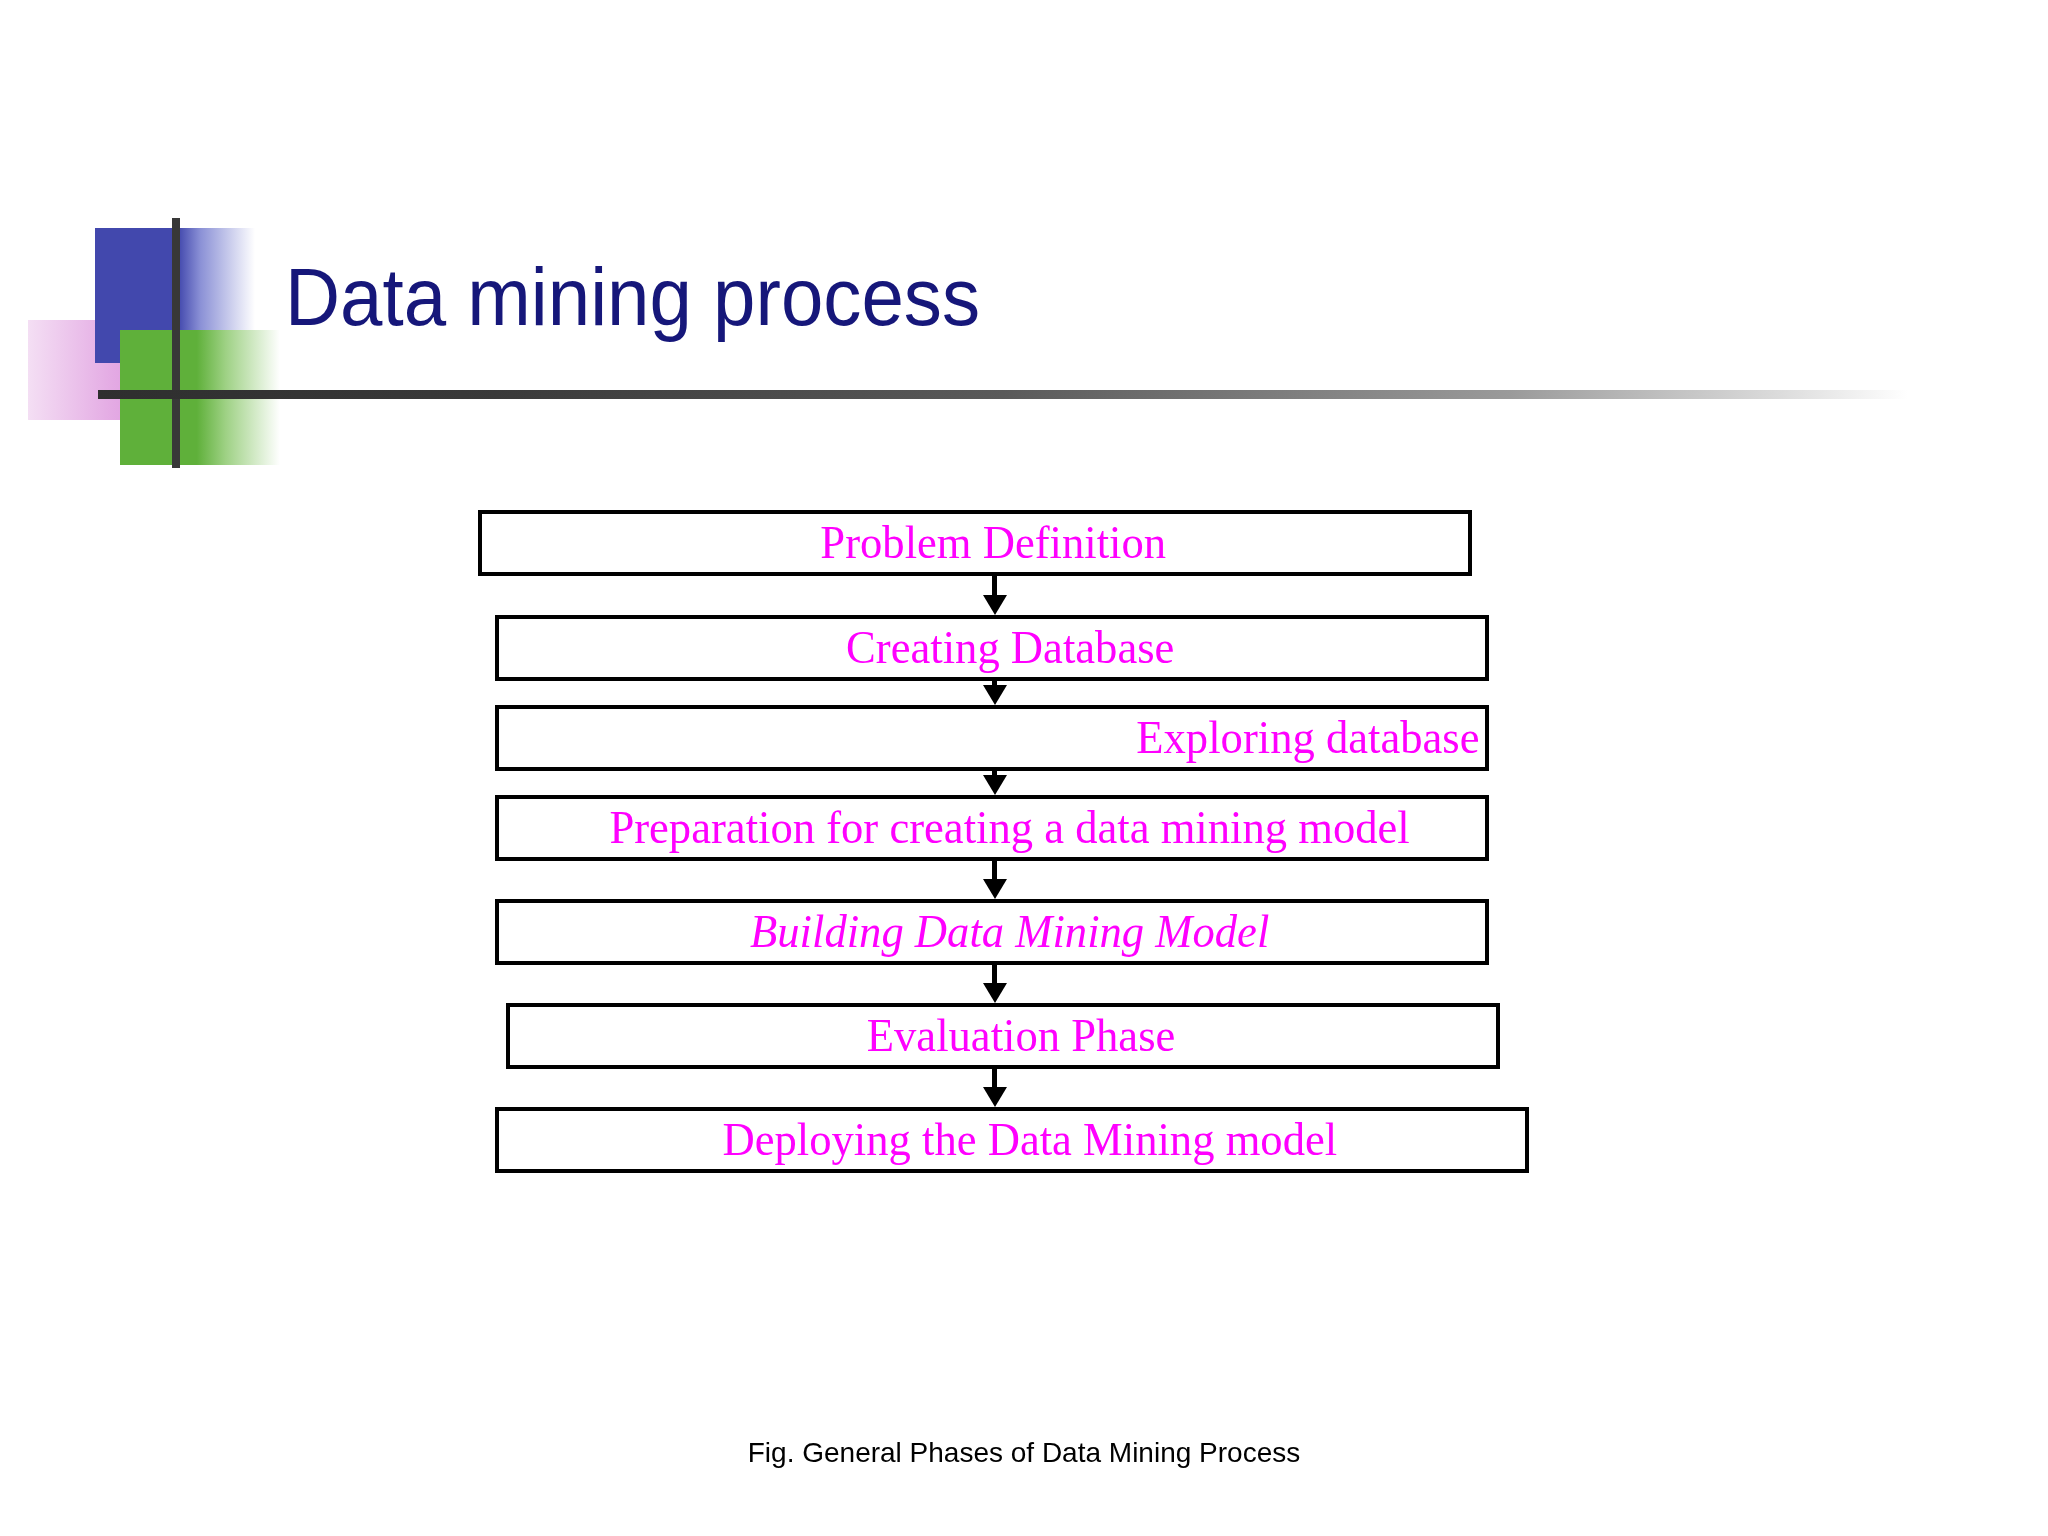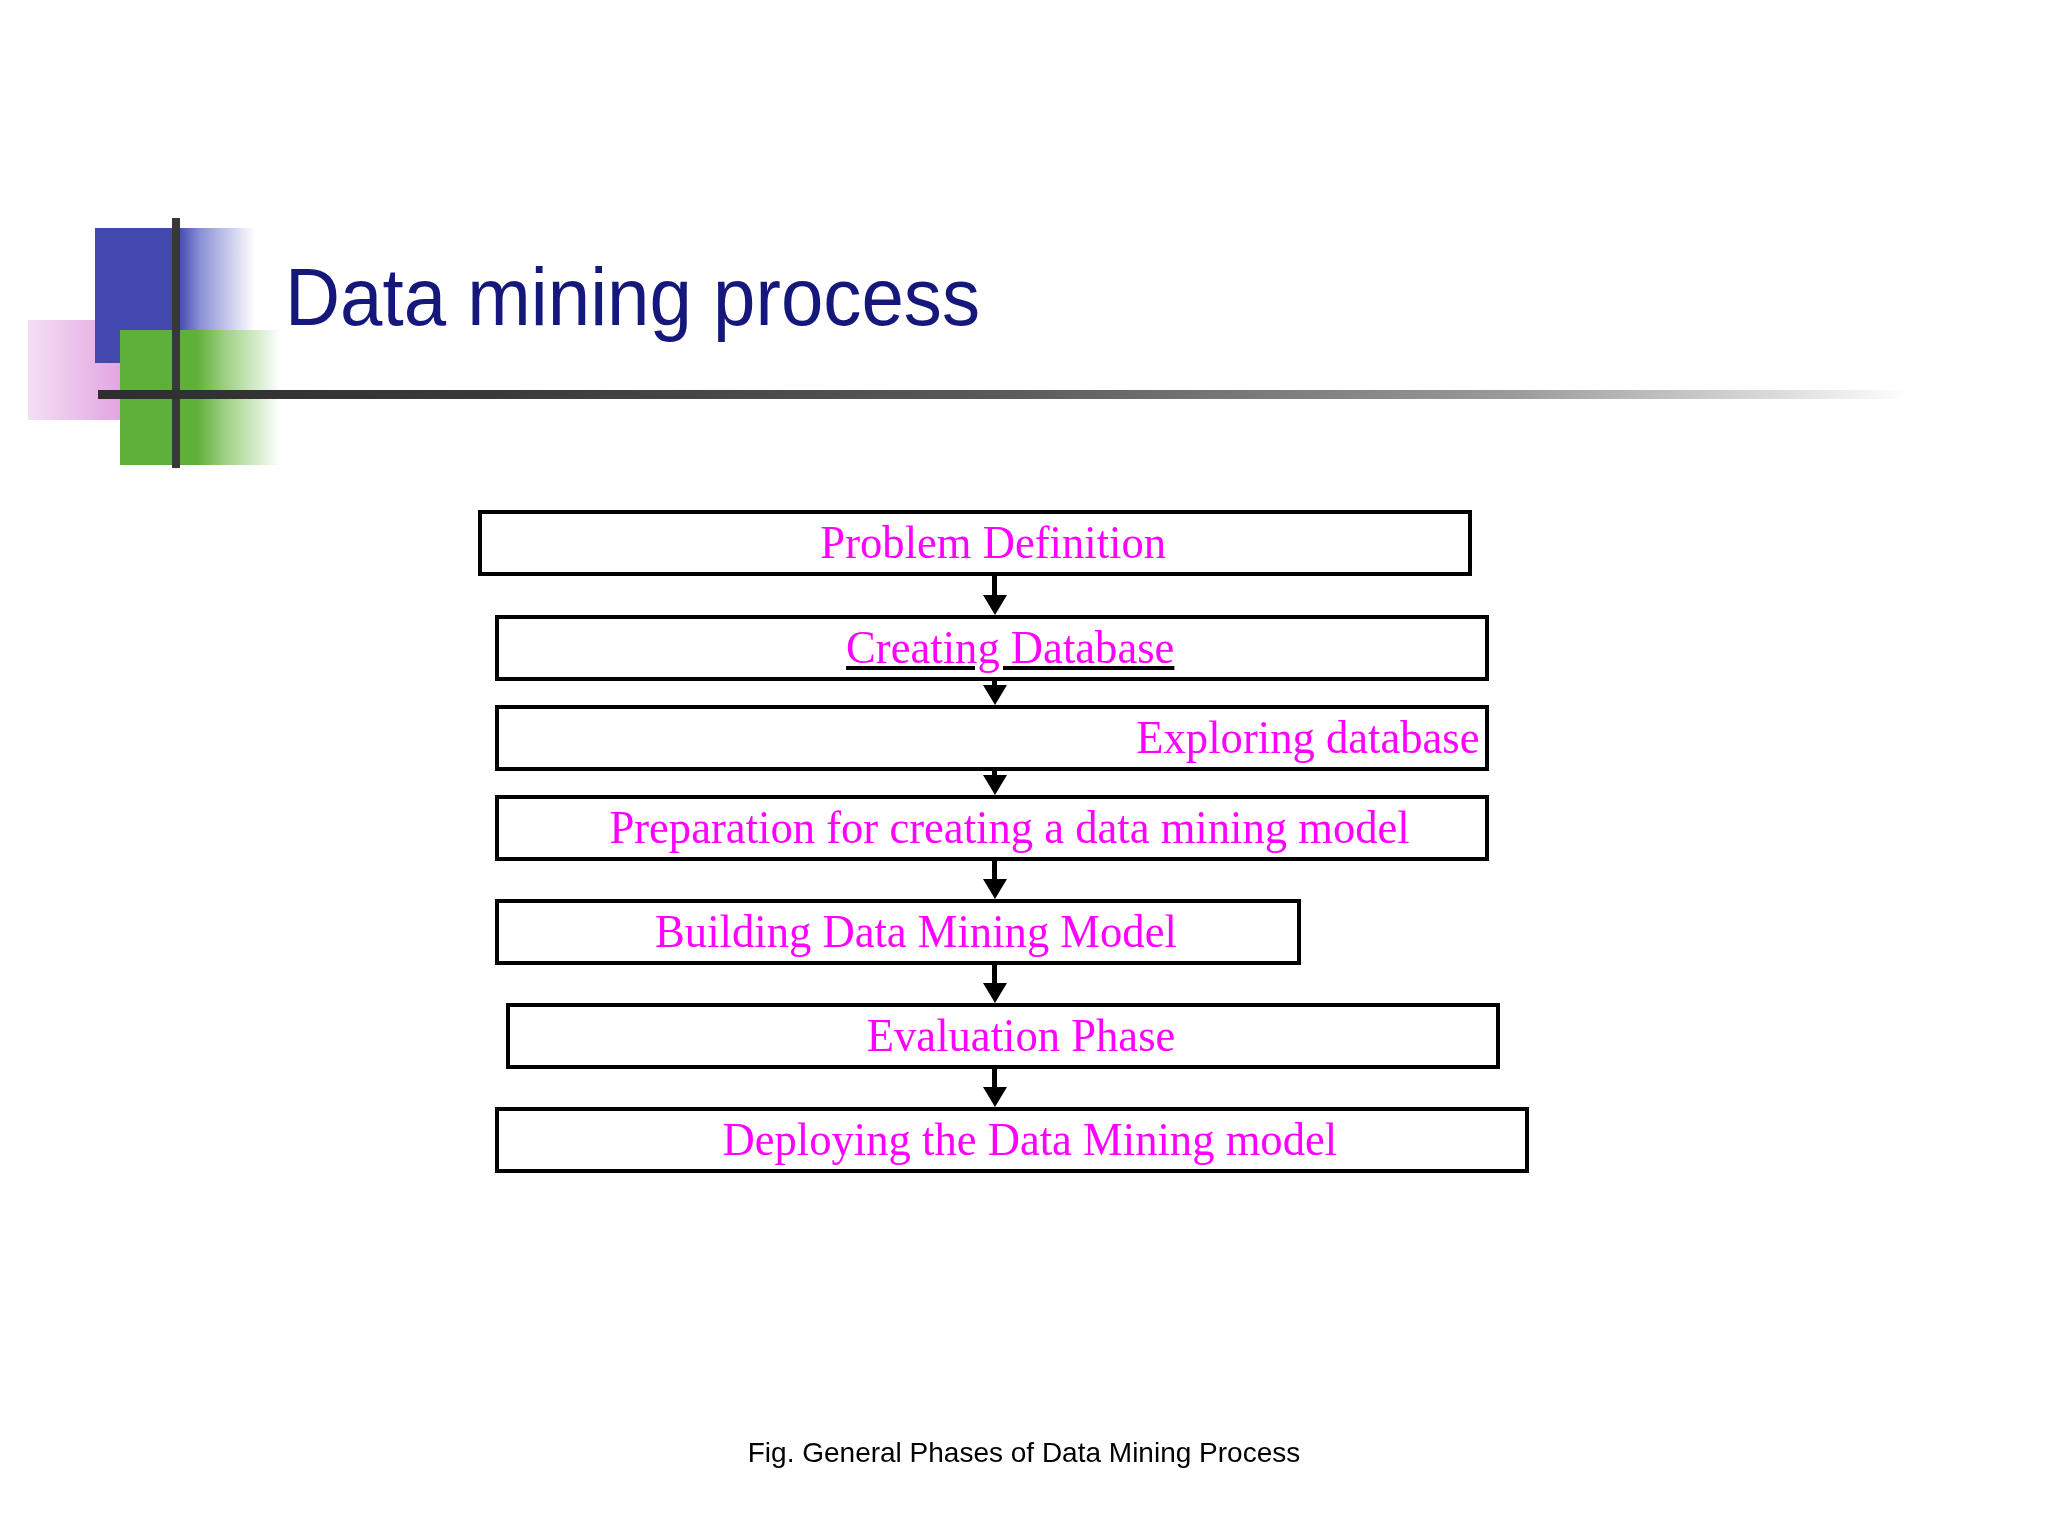--- a/index.html
+++ b/index.html
@@ -159,30 +159,30 @@
   <div class="deco-hline"></div>
 </div>
 
 <div id="slide-title">Data mining process</div>
 
 <div id="flowchart">
   <div class="flow-row" id="flow-boxes">
       <div class="flow-box" style="left: 478px; top: 10px; width: 994px; height: 66px; border-color: rgb(0, 0, 0);">
         <span class="flow-label" style="color: rgb(255, 0, 255);">Problem Definition</span>
       </div>
-      <div class="flow-box" style="left: 495px; top: 115px; width: 994px; height: 66px; border-color: rgb(0, 0, 0); text-decoration: underline;">
+      <div class="flow-box" style="left: 495px; top: 115px; width: 994px; height: 66px; border-color: rgb(0, 0, 0);">
         <span class="flow-label" style="color: rgb(255, 0, 255);">Creating Database</span>
       </div>
       <div class="flow-box" style="left: 495px; top: 205px; width: 994px; height: 66px; border-color: rgb(0, 0, 0); justify-content: flex-end;">
         <span class="flow-label" style="color: rgb(255, 0, 255);">Exploring database</span>
       </div>
       <div class="flow-box" style="left: 495px; top: 295px; width: 994px; height: 66px; border-color: rgb(0, 0, 0);">
         <span class="flow-label" style="color: rgb(255, 0, 255);">Preparation for creating a data mining model</span>
       </div>
-      <div class="flow-box" style="left: 495px; top: 399px; width: 806px; height: 66px; border-color: rgb(0, 0, 0);">
+      <div class="flow-box" style="left: 495px; top: 399px; width: 994px; height: 66px; border-color: rgb(0, 0, 0); font-style: italic;">
         <span class="flow-label" style="color: rgb(255, 0, 255);">Building Data Mining Model</span>
       </div>
       <div class="flow-box" style="left: 495px; top: 503px; width: 994px; height: 66px; border-color: rgb(0, 0, 0); margin-left: 11px;">
         <span class="flow-label" style="color: rgb(255, 0, 255);">Evaluation Phase</span>
       </div>
       <div class="flow-box" style="left: 495px; top: 607px; width: 1034px; height: 66px; border-color: rgb(0, 0, 0); align-items: center;">
         <span class="flow-label" style="color: rgb(255, 0, 255);">Deploying the Data Mining model</span>
       </div>
       <div class="flow-arrow" style="left: 975px; top: 76px; height: 39px;">
         <div class="shaft" style="height: 21px;"></div>

